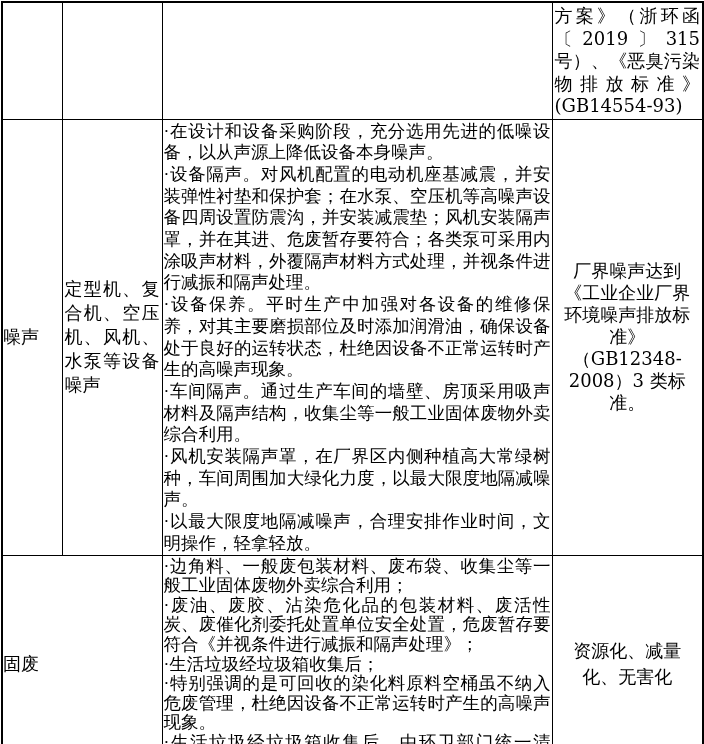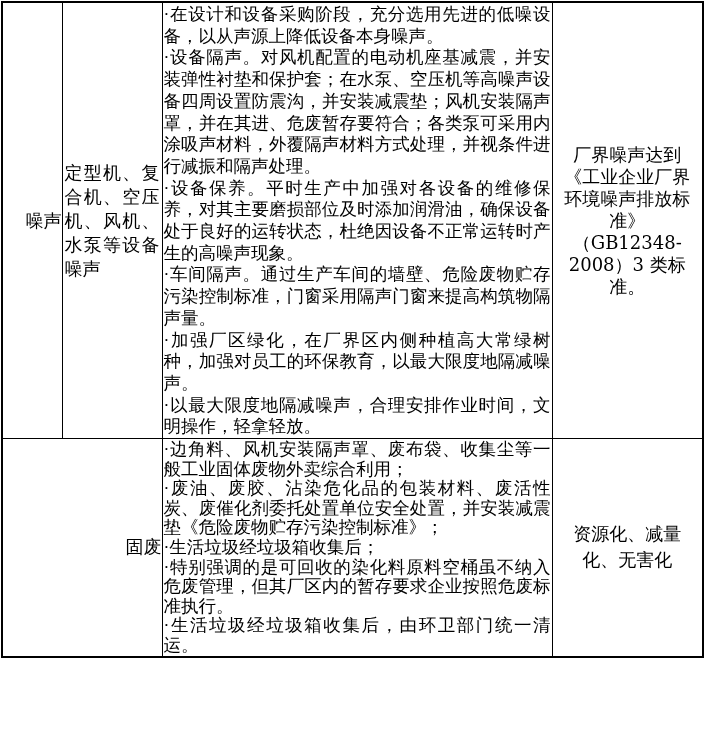--- a/index.html
+++ b/index.html
@@ -29,21 +29,21 @@
     padding: 0;
     overflow: hidden;
     vertical-align: middle;
     font-size: 18px;
   }
   tr.row-prev   { height: 117px; }
   tr.row-noise  { height: 413px; }
   tr.row-waste  { height: 198px; }
 
   td.cell-category {
-    text-align: right;
+    text-align: left;
     line-height: 24px;
   }
   td.cell-source {
     text-align: justify;
     text-justify: inter-ideograph;
     line-height: 24px;
     padding: 16px 2px;
   }
   td.cell-measures {
     vertical-align: top;
@@ -78,50 +78,58 @@
 <div id="page">
   <table class="doc-table">
     <colgroup>
       <col style="width:60px">
       <col style="width:100px">
       <col style="width:390px">
       <col style="width:151px">
     </colgroup>
 
     <tbody>
+        <tr class="row-prev">
+      <td class="cell-category"></td>
+      <td class="cell-source"></td>
+      <td class="cell-measures"></td>
+      <td class="cell-standard-top">
+        <div>方案》（浙环函〔2019〕315 号）、《恶臭污染物排放标准》(GB14554-93)</div>
+      </td>
+    </tr>
 
     <tr class="row-noise">
       <td class="cell-category">
         <span>噪声</span>
       </td>
       <td class="cell-source">
         <div>定型机、复合机、空压机、风机、水泵等设备噪声</div>
       </td>
       <td class="cell-measures">
         <p>·在设计和设备采购阶段，充分选用先进的低噪设备，以从声源上降低设备本身噪声。</p>
         <p>·设备隔声。对风机配置的电动机座基减震，并安装弹性衬垫和保护套；在水泵、空压机等高噪声设备四周设置防震沟，并安装减震垫；风机安装隔声罩，并在其进、危废暂存要符合；各类泵可采用内涂吸声材料，外覆隔声材料方式处理，并视条件进行减振和隔声处理。</p>
         <p>·设备保养。平时生产中加强对各设备的维修保养，对其主要磨损部位及时添加润滑油，确保设备处于良好的运转状态，杜绝因设备不正常运转时产生的高噪声现象。</p>
-        <p>·车间隔声。通过生产车间的墙壁、危险废物贮存污染控制标准，门窗采用隔声门窗来提高构筑物隔声量。</p>
-        <p>·加强厂区绿化，在厂界区内侧种植高大常绿树种，加强对员工的环保教育，以最大限度地隔减噪声。</p>
+        <p>·车间隔声。通过生产车间的墙壁、房顶采用吸声材料及隔声结构，收集尘等一般工业固体废物外卖综合利用。</p>
+        <p>·风机安装隔声罩，在厂界区内侧种植高大常绿树种，车间周围加大绿化力度，以最大限度地隔减噪声。</p>
         <p>·以最大限度地隔减噪声，合理安排作业时间，文明操作，轻拿轻放。</p>
       </td>
       <td class="cell-standard">
         <div>厂界噪声达到《工业企业厂界环境噪声排放标准》（GB12348-2008）3 类标准。</div>
       </td>
     </tr>
 
     <tr class="row-waste">
       <td class="cell-category" colspan="2">
         <span>固废</span>
       </td>
       <td class="cell-measures">
-        <p>·边角料、风机安装隔声罩、废布袋、收集尘等一般工业固体废物外卖综合利用；</p>
-        <p>·废油、废胶、沾染危化品的包装材料、废活性炭、废催化剂委托处置单位安全处置，并安装减震垫《危险废物贮存污染控制标准》；</p>
+        <p>·边角料、一般废包装材料、废布袋、收集尘等一般工业固体废物外卖综合利用；</p>
+        <p>·废油、废胶、沾染危化品的包装材料、废活性炭、废催化剂委托处置单位安全处置，危废暂存要符合《并视条件进行减振和隔声处理》；</p>
         <p>·生活垃圾经垃圾箱收集后；</p>
-        <p>·特别强调的是可回收的染化料原料空桶虽不纳入危废管理，但其厂区内的暂存要求企业按照危废标准执行。</p>
+        <p>·特别强调的是可回收的染化料原料空桶虽不纳入危废管理，杜绝因设备不正常运转时产生的高噪声现象。</p>
         <p>·生活垃圾经垃圾箱收集后，由环卫部门统一清运。</p>
       </td>
       <td class="cell-standard">
         <div>资源化、减量化、无害化</div>
       </td>
     </tr>
   </tbody>
     </table>
 </div>
 

